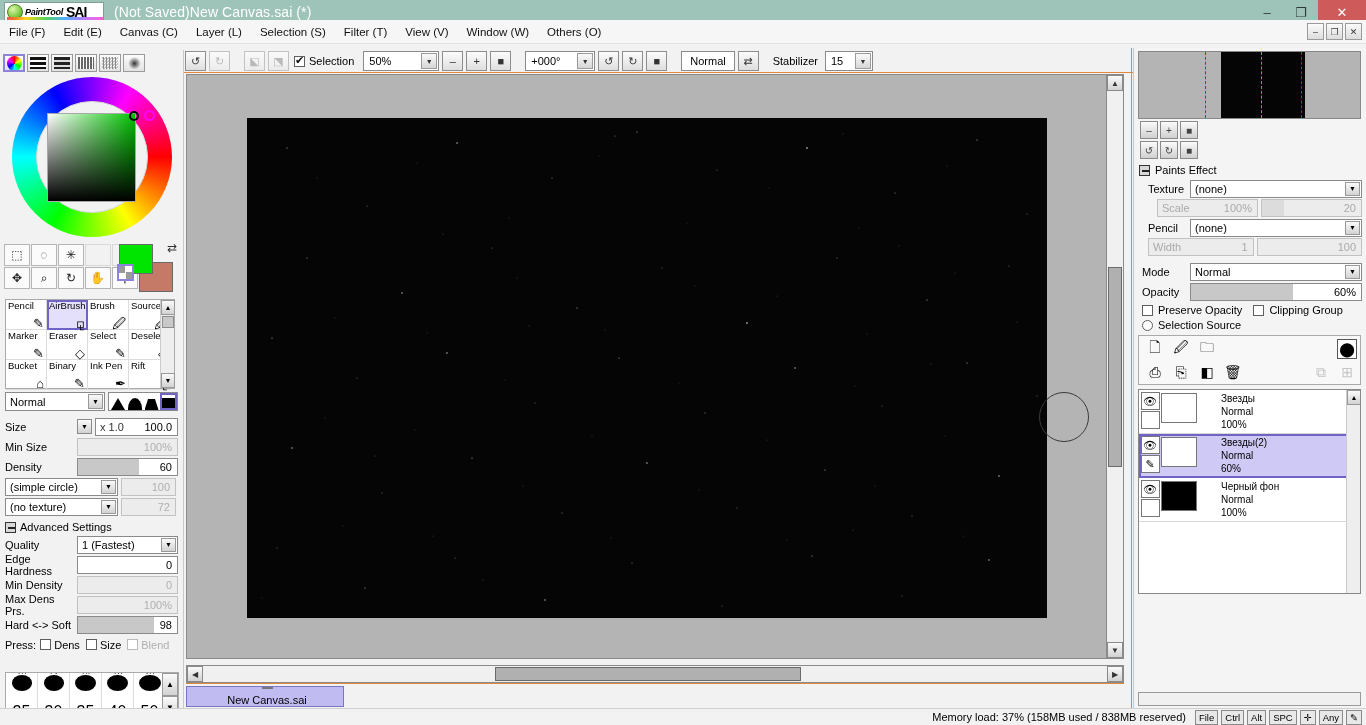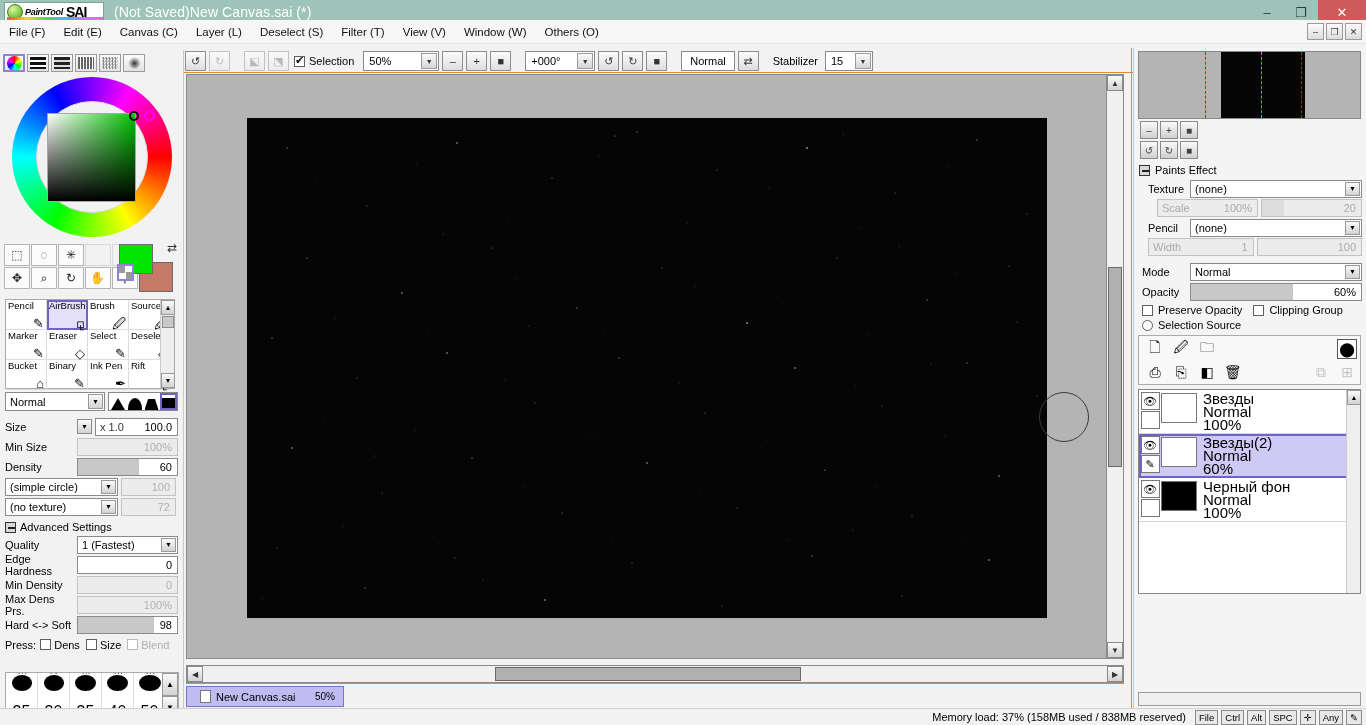--- a/index.html
+++ b/index.html
@@ -208,21 +208,21 @@
   .hscroll{
     position:absolute;left:186px;top:665px;width:938px;height:18px;background:#f0f0f0;border:1px solid #8a8a8a;
   }
   .sc-arrow{ background:linear-gradient(#fafafa,#d2d2d2);border:1px solid #8a8a8a;
      display:flex;align-items:center;justify-content:center;font-size:8px;color:#333;}
   .sc-thumb{ background:#b0b0b0;border:1px solid #6a6a6a; }
 
   .tabbar{ position:absolute;left:186px;top:685px;width:938px;height:24px; }
   .tab{
     position:absolute;left:0;top:1px;height:21px;width:158px;background:#c0bbf0;
-    border:1px solid #7a74c4;display:flex;align-items:center;padding-left:13px;gap:5px;font-size:11px;
+    border:1px solid #7a74c4;display:flex;align-items:center;padding-left:4px;gap:5px;font-size:11px;flex-direction:column;
   }
   .tab-pct{ margin-left:auto; margin-right:8px; font-size:10px; }
 
   
   .right{
     position:absolute;left:1133px;top:48px;width:233px;height:660px;background:#f4f4f4;
     border-left:1px solid #c9c9c9;
   }
   .nav-preview{
     margin:3px 4px 0 4px;width:223px;height:68px;background:#b4b4b4;border:1px solid #888;position:relative;
@@ -271,21 +271,21 @@
   .lb{ position:absolute;width:20px;height:20px;display:flex;align-items:center;justify-content:center;font-size:14px;}
 
   .layer-list{
     margin:4px 4px 0 4px;width:223px;height:205px;border:1px solid #888;background:#fff;position:relative;overflow:hidden;
   }
   .layer-item{ display:flex;height:44px;border-bottom:1px solid #d8d8d8;position:relative;}
   .layer-item.sel{ background:#cfc9f5; outline:2px solid #6f63c4; outline-offset:-2px; }
   .eye-col{ width:22px;display:flex;flex-direction:column;align-items:center;padding-top:2px;gap:1px;}
   .eye-box{ width:19px;height:18px;border:1px solid #777;background:#fff;display:flex;align-items:center;justify-content:center;font-size:11px;}
   .thumb{ width:36px;height:30px;border:1px solid #777;margin-top:3px;}
-  .ltext{ margin-left:6px;padding-top:2px;font-size:15px;line-height:13px;}
+  .ltext{ margin-left:24px;padding-top:2px;font-size:10px;line-height:13px;}
   .ll-scroll{ position:absolute;right:0;top:0;width:14px;height:203px;background:#eee;border-left:1px solid #ccc;}
 
   .ll-bottom{ position:absolute;left:4px;bottom:2px;width:223px;height:14px;background:#f0f0f0;border:1px solid #9a9a9a;}
 
   
   .status{
     position:absolute;left:0;bottom:0;width:1366px;height:17px;background:#f2f2f2;
     border-top:1px solid #d0d0d0;display:flex;align-items:center;justify-content:flex-end;
     font-size:11px;padding-right:4px;gap:3px;
   }
@@ -312,21 +312,21 @@
       <div class="win-btn">❐</div>
       <div class="win-btn close">✕</div>
     </div>
   </div>
 
   <div class="menubar">
     <div class="menu-item">File (F)</div>
     <div class="menu-item">Edit (E)</div>
     <div class="menu-item">Canvas (C)</div>
     <div class="menu-item">Layer (L)</div>
-    <div class="menu-item">Deselect (S)</div>
+    <div class="menu-item">Selection (S)</div>
     <div class="menu-item">Filter (T)</div>
     <div class="menu-item">View (V)</div>
     <div class="menu-item">Window (W)</div>
     <div class="menu-item">Others (O)</div>
     <div class="doc-btns">
       <div class="sq-btn">–</div>
       <div class="sq-btn">❐</div>
       <div class="sq-btn">✕</div>
     </div>
   </div>

